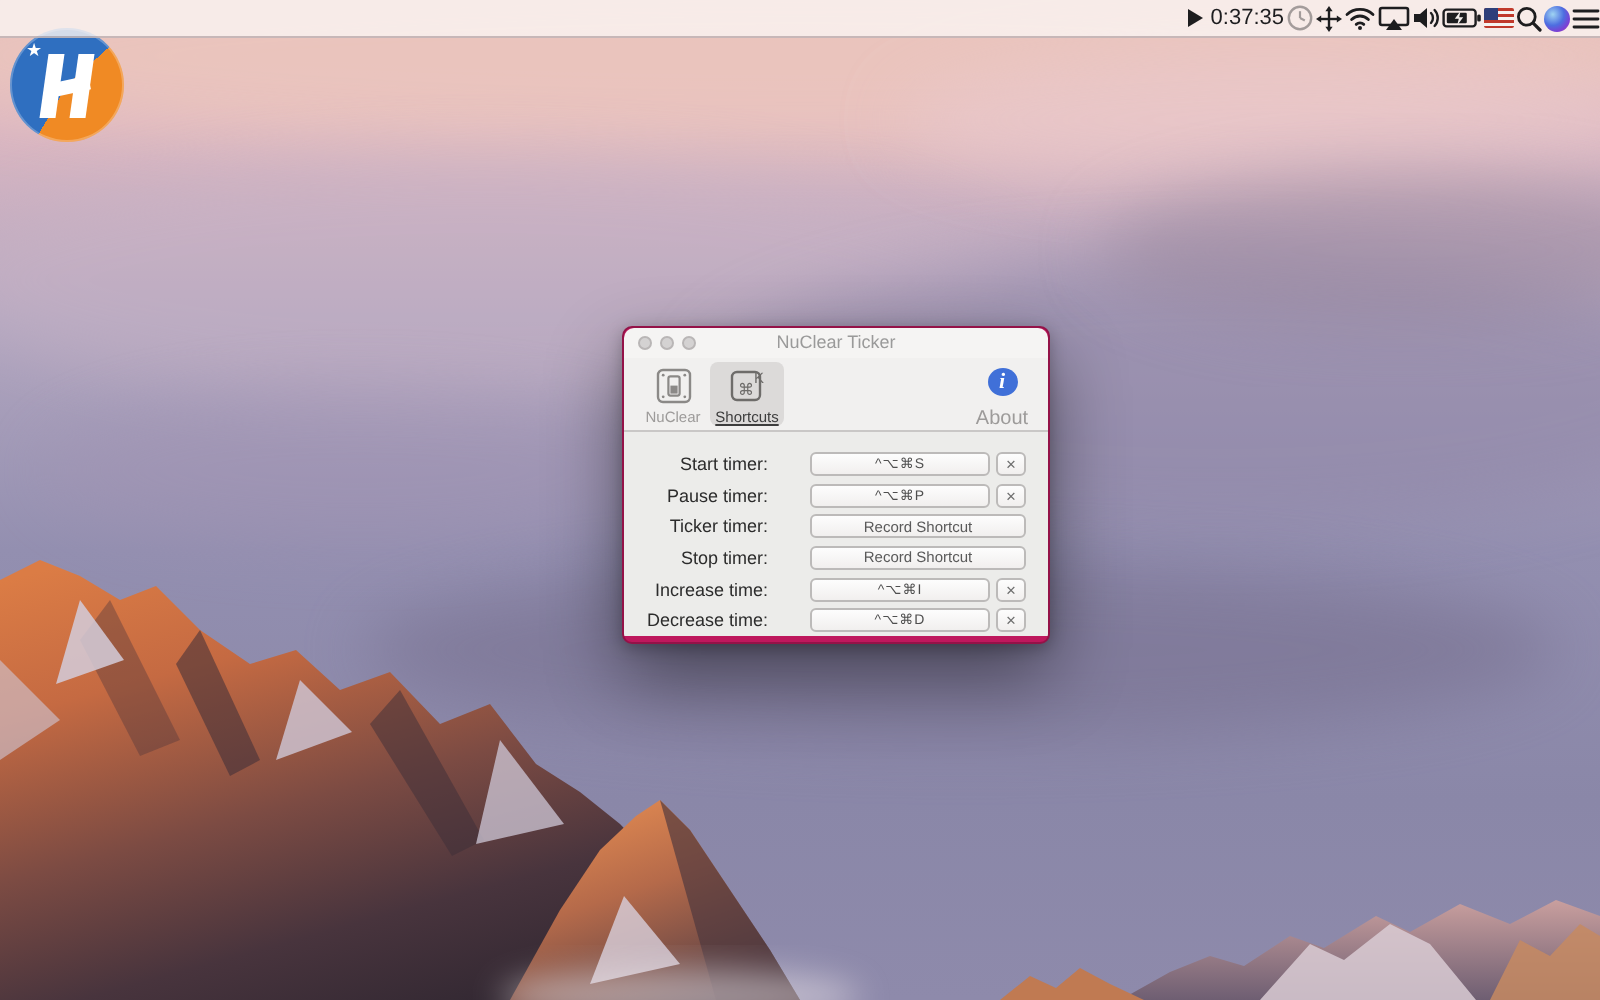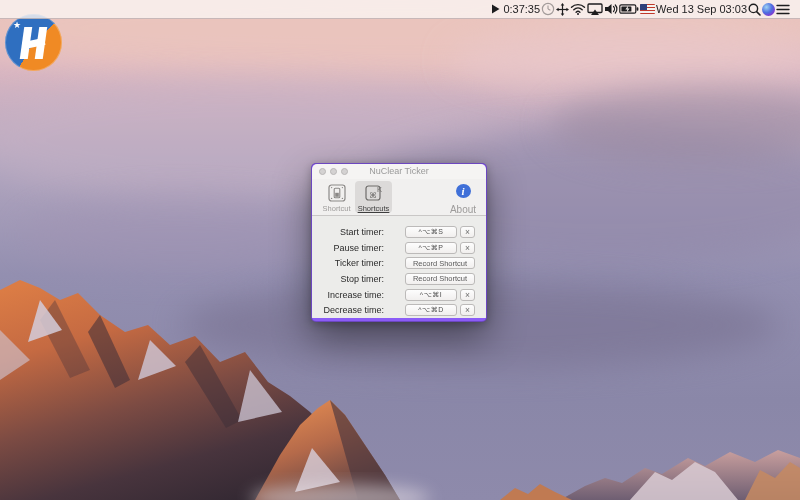--- a/index.html
+++ b/index.html
@@ -7,21 +7,21 @@
   body { position:relative; font-family:"Liberation Sans", sans-serif; background:#8d89a8; }
 
   
   .wallpaper { position:absolute; inset:0; z-index:0; }
 
   
   .menubar { position:absolute; top:0; left:0; width:800px; height:19px; z-index:30;
              background:rgba(250,244,242,0.82);
              border-bottom:1px solid rgba(110,85,95,0.35);
              display:flex; align-items:center; justify-content:flex-end; }
-  .menubar-right { display:flex; align-items:center; gap:1px; padding-right:10px; height:100%; }
+  .menubar-right { display:flex; align-items:center; gap:1px; height:100%; }
   .mb-item { display:flex; align-items:center; gap:3px; color:#1d1d1f; font-size:11px; height:100%; }
   .mb-item svg { display:block; }
   .mb-text { font-size:11px; color:#1d1d1f; }
   .clock-dim { opacity:.38; }
   .siri-orb { width:13px; height:13px; border-radius:50%;
     background:radial-gradient(circle at 34% 32%, #9fd4f2 0%, #4d6ee0 45%, #7b3fd4 72%, #d95fa2 100%); }
   .flag { width:15px; height:10px; position:relative; overflow:hidden; border-radius:1px;
     background:repeating-linear-gradient(#c0392b 0 1.5px, #f5f3f0 1.5px 3px); }
   .flag::before { content:""; position:absolute; left:0; top:0; width:7px; height:5.5px; background:#2e3f7a; }
 
@@ -31,22 +31,22 @@
     background:conic-gradient(from 210deg, #2f6fc0 0 55%, #f08a24 55% 100%);
     box-shadow:inset 0 0 0 1px rgba(255,255,255,.25); }
   .wm-logo .h-bar1 { position:absolute; left:17px; top:13px; width:8px; height:32px; background:#fff; transform:skewX(-8deg); }
   .wm-logo .h-bar2 { position:absolute; left:32px; top:13px; width:8px; height:32px; background:#fff; transform:skewX(-8deg); }
   .wm-logo .h-mid  { position:absolute; left:18px; top:26px; width:22px; height:7px; background:#fff; transform:rotate(-12deg); }
   .wm-logo .star { position:absolute; left:8px; top:6px; color:#fff; font-size:9px; }
   .wm-text .line1 { font-size:27px; font-weight:bold; color:#2e6fc0; line-height:1.05; letter-spacing:2px; }
   .wm-text .line2 { font-size:23px; font-weight:bold; color:#3cb44a; line-height:1.1; letter-spacing:1px; }
 
   
-  .app-window { position:absolute; left:311px; top:163px; width:176px; height:159px; z-index:10;
-    background:#8b5cf6; border-radius:5px; border:1px solid rgba(0,0,0,.22);
+  .app-window { position:absolute; left:311px; top:163px; width:214px; height:159px; z-index:10;
+    background:#be185d; border-radius:5px; border:1px solid rgba(0,0,0,.22);
     box-shadow:0 16px 38px rgba(0,0,0,.45), 0 2px 8px rgba(0,0,0,.25); overflow:hidden; }
   .titlebar { height:15px; position:relative; background:#f5f4f3; border-radius:5px 5px 0 0; }
   .traffic { position:absolute; left:7px; top:4px; display:flex; gap:4px; }
   .light { width:7px; height:7px; border-radius:50%; background:#d4d2d2; border:1px solid #b9b6b6; }
   .win-title { text-align:center; font-size:9px; color:#9a9a9a; line-height:15px; }
   .toolbar { height:37px; display:flex; align-items:stretch; padding:2px 8px 2px 6px; background:#f1f0ef; border-bottom:1px solid #c9c7c6; }
   .tab { width:37px; display:flex; flex-direction:column; align-items:center; padding-top:2px; border-radius:4px; }
   .tab--selected { background:#dcdad9; }
   .tab-icon { width:20px; height:20px; }
   .tab-label { font-size:7.5px; color:#9d9b9a; margin-top:1px; }
@@ -212,23 +212,20 @@
             <rect x="2.4" y="2.4" width="10" height="5.2" rx="0.6" fill="#1d1d1f"></rect>
             <polygon points="9.2,1.6 6.4,5.4 8.4,5.4 7.6,8.6 10.6,4.6 8.6,4.6" fill="#f4efec"></polygon>
           </svg>
       </span>
     </div>
 
     <div class="mb-item">
       <span class="flag"></span>
     </div>
 
-    <div class="mb-item">
-      <span class="mb-text">Wed 13 Sep 03:03</span>
-    </div>
 
     <div class="mb-item">
       <span>
         <svg width="13" height="13" viewBox="0 0 13 13">
             <circle cx="5.4" cy="5.4" r="4.2" fill="none" stroke="#1d1d1f" stroke-width="1.4"></circle>
             <line x1="8.6" y1="8.6" x2="12" y2="12" stroke="#1d1d1f" stroke-width="1.6" stroke-linecap="round"></line>
           </svg>
       </span>
     </div>
 
@@ -277,21 +274,21 @@
         <svg width="20" height="20" viewBox="0 0 20 20">
           <rect x="2" y="2" width="16" height="16" rx="2.5" fill="none" stroke="#8b8987" stroke-width="1.2"></rect>
           <circle cx="4.6" cy="4.6" r="0.7" fill="#8b8987"></circle>
             <circle cx="15.4" cy="4.6" r="0.7" fill="#8b8987"></circle>
           <circle cx="4.6" cy="15.4" r="0.7" fill="#8b8987"></circle>
             <circle cx="15.4" cy="15.4" r="0.7" fill="#8b8987"></circle>
           <rect x="7.2" y="5.2" width="5.6" height="9.6" rx="1" fill="none" stroke="#8b8987" stroke-width="1.1"></rect>
           <rect x="8.2" y="9.8" width="3.6" height="4" fill="#8b8987"></rect>
         </svg>
       </span>
-      <span class="tab-label">Shortcut</span>
+      <span class="tab-label">NuClear</span>
     </div>
 
     <div class="tab tab--selected">
       <span class="tab-icon">
         <svg width="20" height="20" viewBox="0 0 20 20">
           <rect x="2" y="3" width="14" height="14" rx="2.5" fill="none" stroke="#6e6c6a" stroke-width="1.2"></rect>
           <text x="5" y="14.5" font-size="8" fill="#6e6c6a" font-family="DejaVu Sans, sans-serif">⌘</text>
           <text x="13" y="8.5" font-size="7.5" fill="#6e6c6a" font-family="Liberation Sans, sans-serif">K</text>
         </svg>
       </span>

